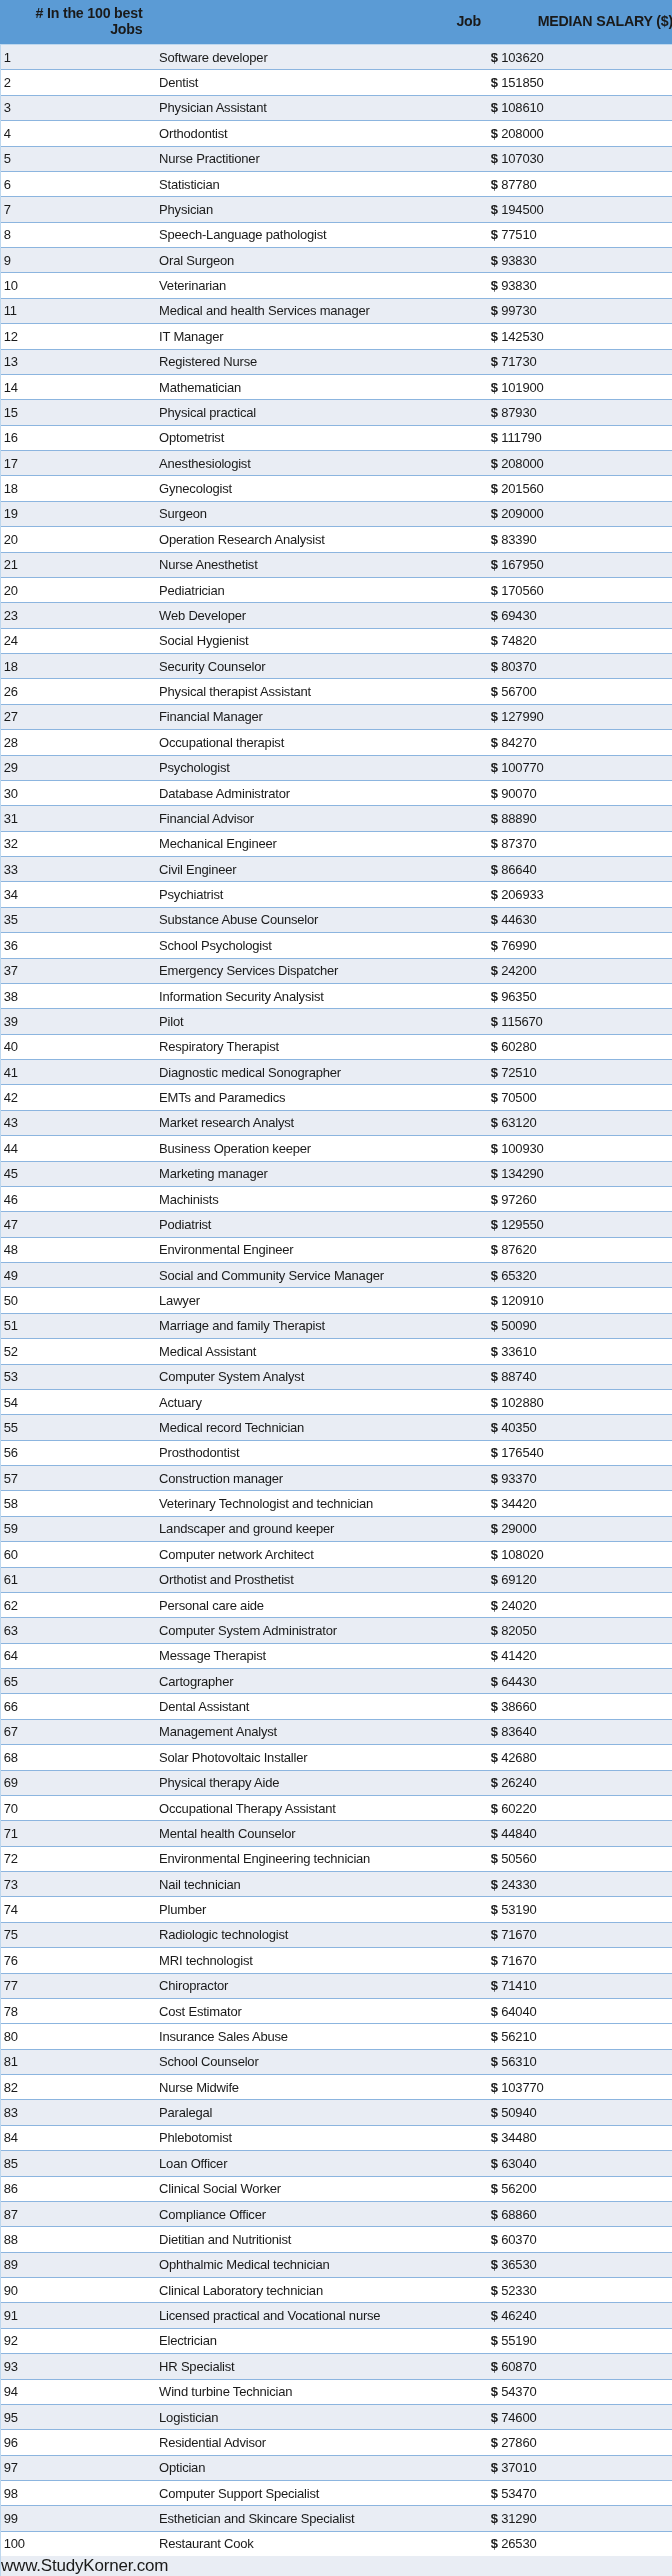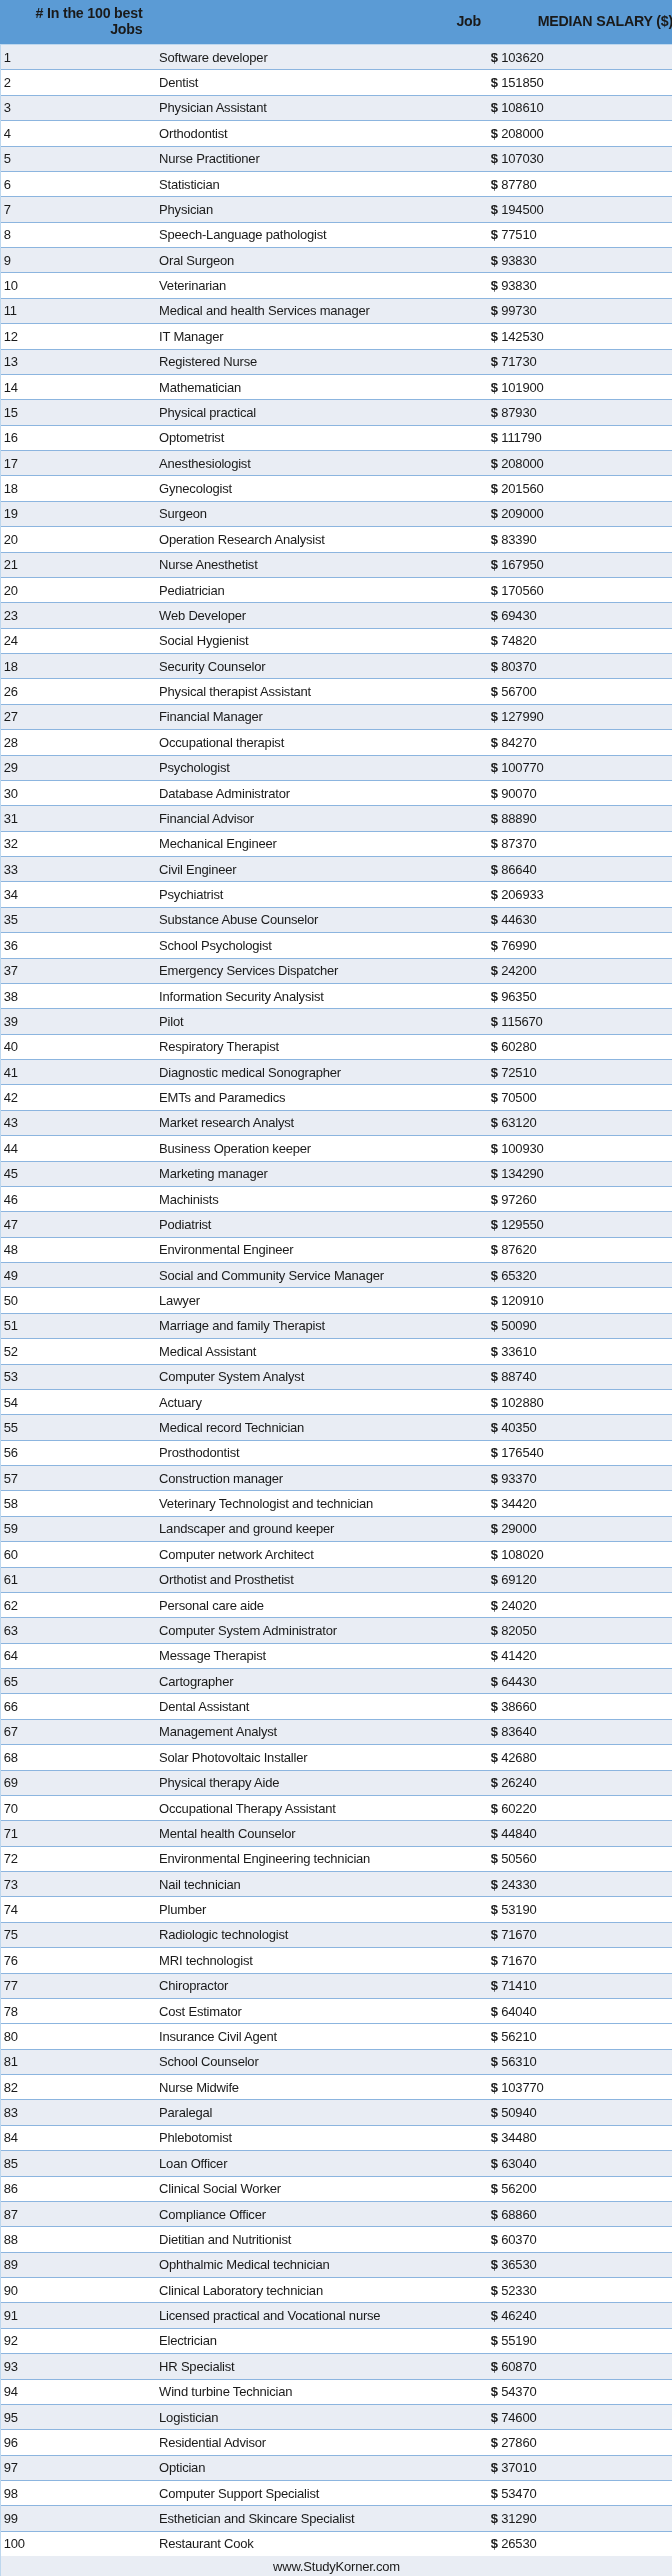--- a/index.html
+++ b/index.html
@@ -61,22 +61,22 @@
   .row.shaded{background:var(--row-shaded-bg);}
   .cell-rank{padding-left:2.7px;}
   .cell-job{padding-left:7.1px;}
   .cell-salary{padding-left:10.7px;white-space:nowrap;}
   .dollar{font-weight:bold;margin-right:3.6px;}
   .tfoot{
     height:19.6px;flex:0 0 19.6px;
     background:var(--row-shaded-bg);
     border-left:1.8px solid var(--edge);
     border-right:1.8px solid var(--edge);
-    display:flex;align-items:center;justify-content:center;
-    font-size:13px;
+    display:flex;align-items:center;
+    font-size:17px;
     letter-spacing:-0.2px;
   }
 </style>
 </head>
 <body>
 
 <div class="table">
 
   <div class="thead">
     <div class="th th-rank"># In the 100 best Jobs</div>
@@ -626,21 +626,21 @@
   </div>
       <div class="row">
     <div class="cell-rank">78</div>
     <div class="cell-job">Cost Estimator</div>
     <div class="cell-salary">
       <span class="dollar">$</span><span>64040</span>
     </div>
   </div>
       <div class="row">
     <div class="cell-rank">80</div>
-    <div class="cell-job">Insurance Civil Agent</div>
+    <div class="cell-job">Insurance Sales Abuse</div>
     <div class="cell-salary">
       <span class="dollar">$</span><span>56210</span>
     </div>
   </div>
       <div class="row shaded">
     <div class="cell-rank">81</div>
     <div class="cell-job">School Counselor</div>
     <div class="cell-salary">
       <span class="dollar">$</span><span>56310</span>
     </div>

